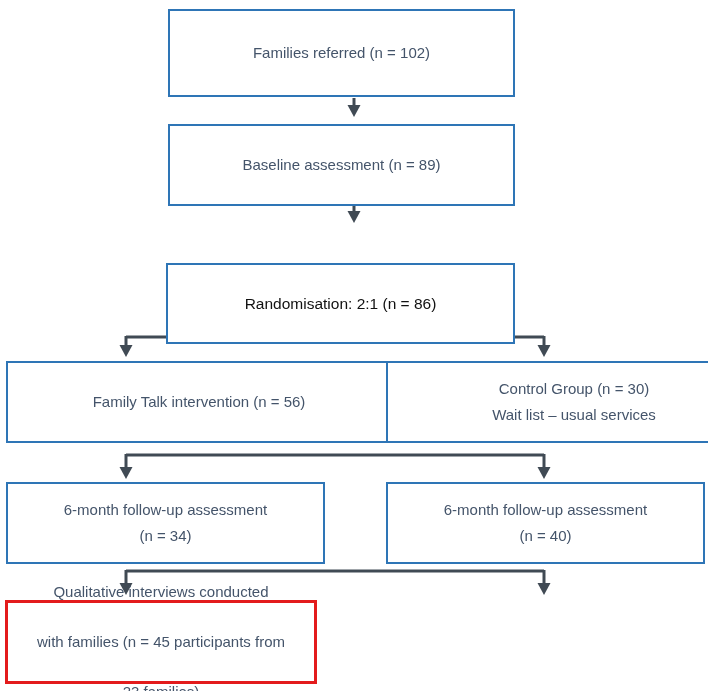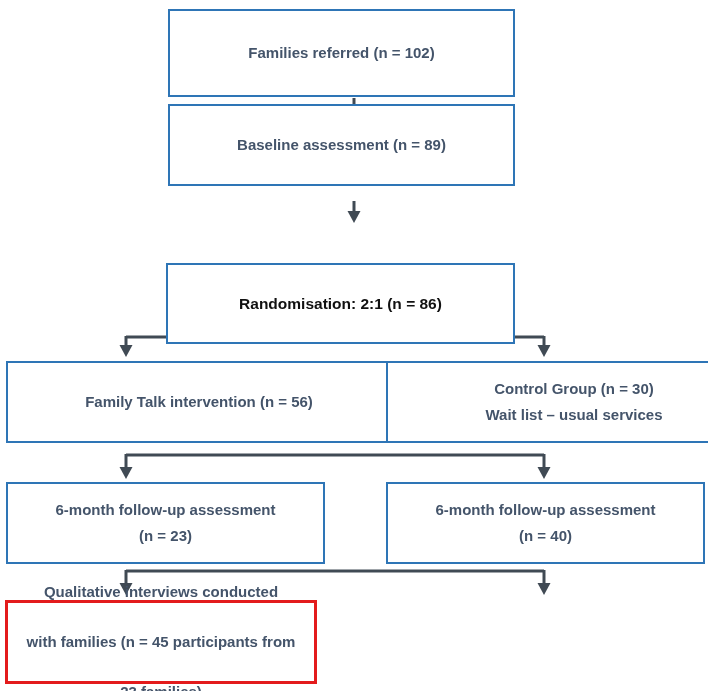--- a/index.html
+++ b/index.html
@@ -19,21 +19,21 @@
   }
   .stage{position:absolute;inset:0;width:708px;height:691px;}
   .box{
     position:absolute;
     border:2px solid var(--box-border);
     background:#fff;
     display:flex;flex-direction:column;
     align-items:center;justify-content:center;
     text-align:center;
     color:var(--text);
-    font-weight:700;
+    font-weight:400;
     font-size:15px;
     line-height:26px;
     padding:4px 10px;
     box-sizing:border-box;
   }
   .box--emphasis{color:var(--emphasis-text);font-size:15.5px;margin-top:36px;}
   .box--highlight{border:3px solid var(--highlight-border);gap:24px;}
   svg.connectors{position:absolute;left:0;top:0;width:708px;height:691px;pointer-events:none;}
   .connector{stroke:var(--connector);stroke-width:3;fill:none;}
   .arrowhead-fill{fill:var(--connector);}
@@ -64,40 +64,40 @@
 
     <path class="connector" d="M126,571 H544"></path>
     <path class="connector" d="M126,570 V584" marker-end="url(#arrow)"></path>
     <path class="connector" d="M544,570 V584" marker-end="url(#arrow)"></path>
   </svg>
 
   <div class="box" style="left:168px;top:9px;width:347px;height:88px;">
     <div>Families referred (n = 102)</div>
   </div>
 
-  <div class="box" style="left:168px;top:104px;width:347px;height:82px;">
+  <div class="box" style="left:168px;top:124px;width:347px;height:82px;">
     <div>Baseline assessment (n = 89)</div>
   </div>
 
   <div class="box box--emphasis" style="left:166px;top:227px;width:349px;height:81px;">
     <div>Randomisation: 2:1 (n = 86)</div>
   </div>
 
   <div class="box" style="left:6px;top:361px;width:386px;height:82px;">
     <div>Family Talk intervention (n = 56)</div>
   </div>
 
   <div class="box" style="left:386px;top:361px;width:376px;height:82px;">
     <div>Control Group (n = 30)</div>
     <div>Wait list – usual services</div>
   </div>
 
   <div class="box" style="left:6px;top:482px;width:319px;height:82px;">
     <div>6-month follow-up assessment</div>
-    <div>(n = 23)</div>
+    <div>(n = 34)</div>
   </div>
 
   <div class="box" style="left:386px;top:482px;width:319px;height:82px;">
     <div>6-month follow-up assessment</div>
     <div>(n = 40)</div>
   </div>
 
   <div class="box box--highlight" style="left:5px;top:600px;width:312px;height:84px;">
     <div>Qualitative interviews conducted</div>
     <div>with families (n = 45 participants from</div>

